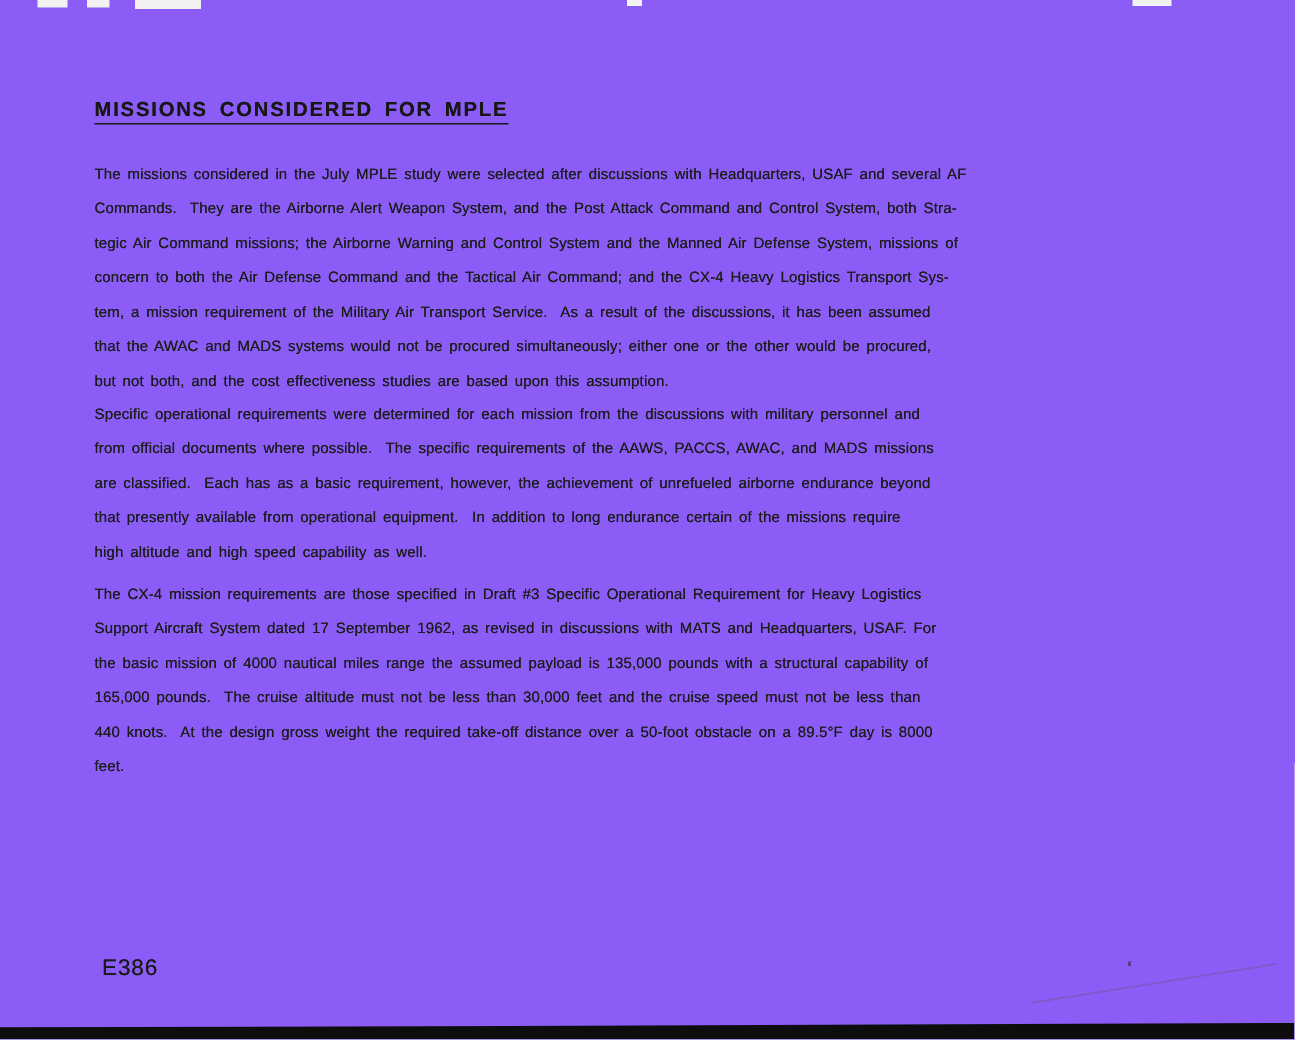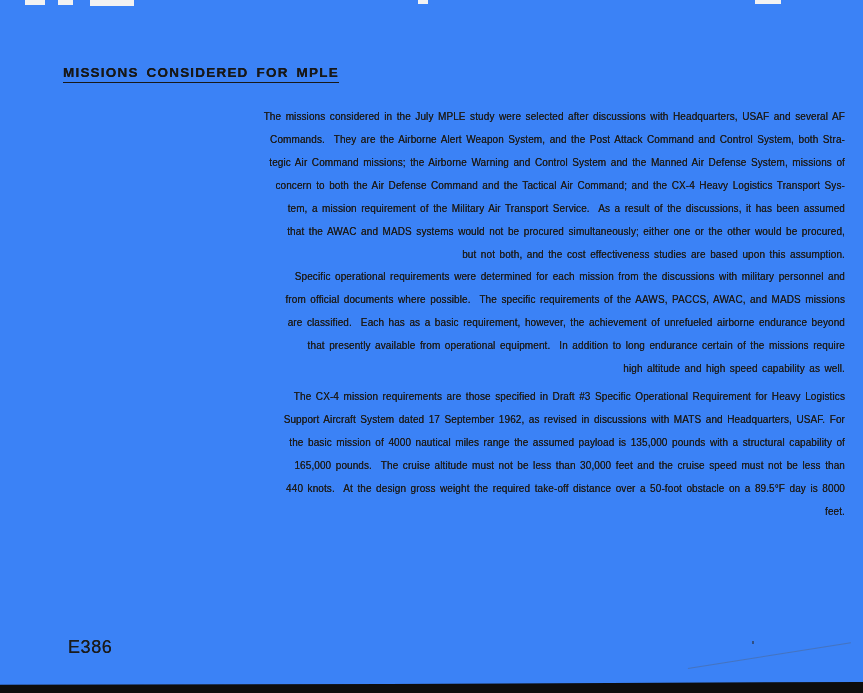--- a/index.html
+++ b/index.html
@@ -5,22 +5,21 @@
   html, body { margin: 0; padding: 0; }
   body {
     width: 863px; height: 693px;
     position: relative;
     background: #ffffff;
     font-family: "Liberation Sans", sans-serif;
     overflow: hidden;
   }
   .page {
     position: absolute; inset: 0;
-    background: #3b82f6;
-    text-align: right;
+    background: #8b5cf6;
   }
   .doc-title {
     position: absolute;
     left: 63px; top: 65px;
     font-size: 13.5px;
     font-weight: 700;
     letter-spacing: 1.2px;
     word-spacing: 3px;
     color: #181818;
     padding-bottom: 2px;
@@ -38,21 +37,21 @@
     color: #1d1d1d;
     white-space: pre-wrap;
     text-shadow: 0 0 0.3px #1d1d1d;
   }
   .para-1 { top: 105px; }
   .para-2 { top: 265px; }
   .para-3 { top: 385px; }
   .footer-code {
     position: absolute;
     left: 68px; top: 637px;
-    font-size: 18px;
+    font-size: 15px;
     letter-spacing: 0.6px;
     color: #1b1b1b;
     text-shadow: 0 0 0.3px #1b1b1b;
   }
   
   .scan-bar-bottom {
     position: absolute;
     left: 0; bottom: 0;
     width: 863px; height: 12px;
     background: #0d0d0d;

